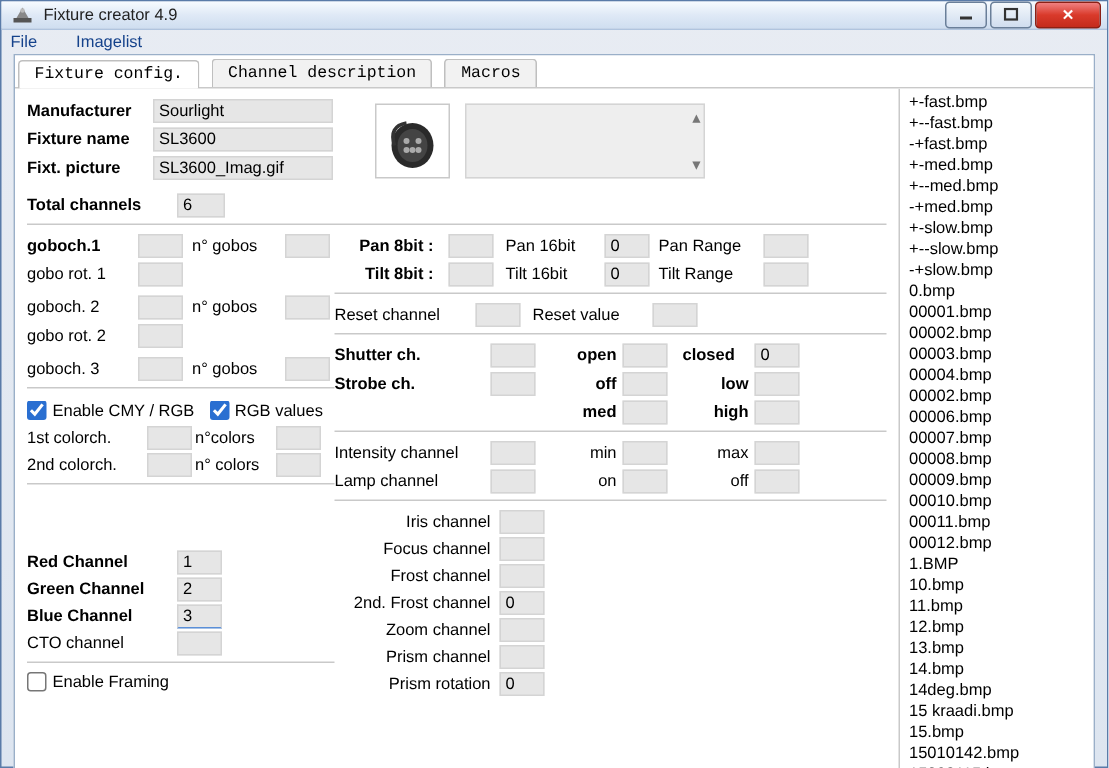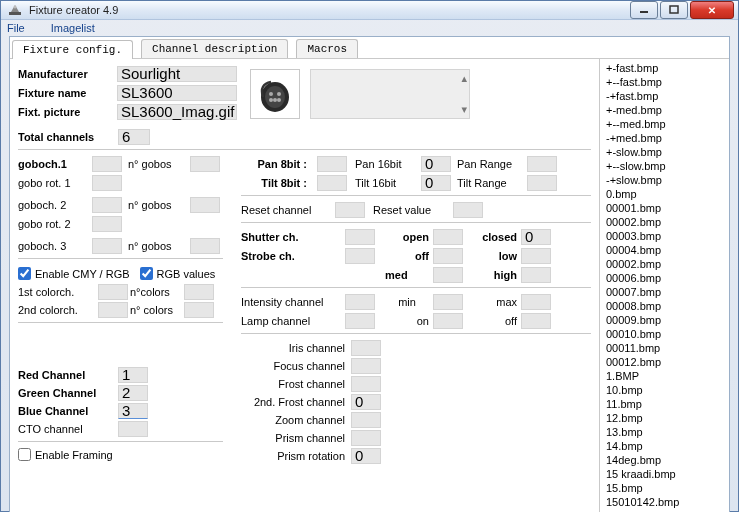--- a/index.html
+++ b/index.html
@@ -94,37 +94,37 @@
   display: flex;
   overflow: hidden;
 }
 .main-area {
   flex: 1;
   padding: 6px 8px;
   overflow: auto;
   position: relative;
 }
 .row { display: flex; align-items: center; margin-bottom: 2px; height: 17px; }
-.lbl-b { font-weight: bold; width: 99px; }
+.lbl-b { font-weight: bold; width: 84px; }
 .input, .ro-input {
   height: 16px;
   background: #e6e6e6;
   border: 1px solid #d4d4d4;
   padding: 0 3px;
-  font-size: 15px;
+  font-size: 11px;
   line-height: 14px;
   min-width: 30px;
 }
 .input.wide { width: 120px; }
 .input.sm { width: 32px; }
 .input.xs { width: 24px; }
 .hr { border: none; border-top: 1px solid #c9c9c9; margin: 4px 0 6px 0; }
 .two-col {
   display: flex;
-  gap: 18px;
+  gap: 0;
 }
 .left-col { width: 205px; }
 .mid-col { flex: 1; }
 .grid3 { display: grid; grid-template-columns: 70px 32px 58px 32px; column-gap: 4px; row-gap: 3px; align-items: center; }
 .grid3 .b { font-weight: bold; }
 .image-prev {
   width: 50px; height: 50px;
   border: 1px solid #c9c9c9;
   background: #fff;
   display: inline-flex;
@@ -359,40 +359,40 @@
                 <span class="input xs"></span>
               <span>Reset value</span>
                 <span class="input xs"></span>
             </div>
             <hr class="hr">
             <div class="shuttergrid">
               <span class="b">Shutter ch.</span>
                 <span class="input xs"></span>
               <span class="b" style="text-align:right">open</span>
                 <span class="input xs"></span>
-              <span class="b" style="text-align:right">closed</span>
+              <span class="b" style="text-align:left">closed</span>
                 <span class="input xs">0</span>
               <span class="b">Strobe ch.</span>
                 <span class="input xs"></span>
               <span class="b" style="text-align:right">off</span>
                 <span class="input xs"></span>
               <span class="b" style="text-align:right">low</span>
                 <span class="input xs"></span>
               <span></span>
                 <span></span>
-              <span class="b" style="">med</span>
+              <span class="b" style="text-align:right">med</span>
                 <span class="input xs"></span>
               <span class="b" style="text-align:right">high</span>
                 <span class="input xs"></span>
             </div>
             <hr class="hr">
             <div class="intgrid">
               <span>Intensity channel</span>
                 <span class="input xs"></span>
-              <span style="text-align:center">min</span>
+              <span style="text-align:right">min</span>
                 <span class="input xs"></span>
               <span style="text-align:right">max</span>
                 <span class="input xs"></span>
               <span>Lamp channel</span>
                 <span class="input xs"></span>
               <span style="text-align:right">on</span>
                 <span class="input xs"></span>
               <span style="text-align:right">off</span>
                 <span class="input xs"></span>
             </div>

